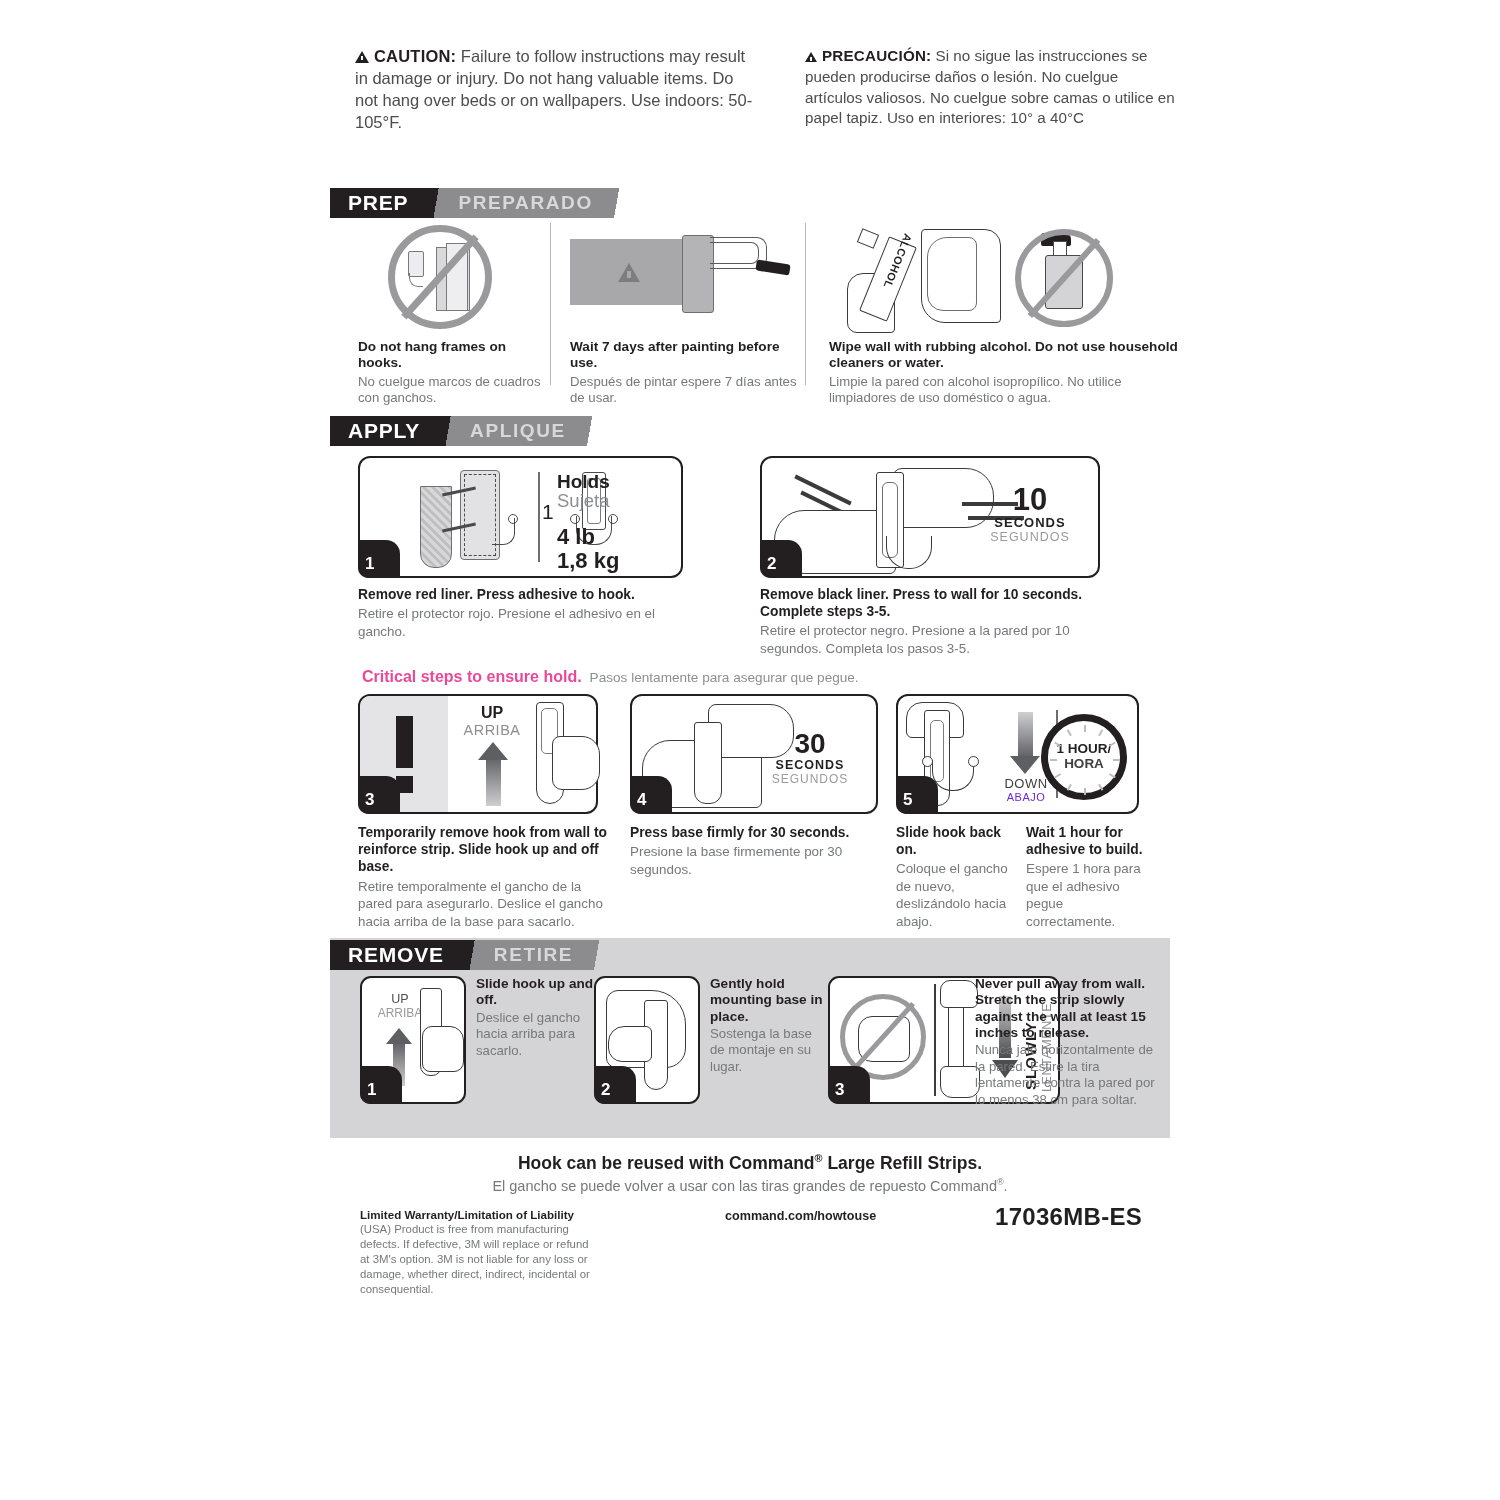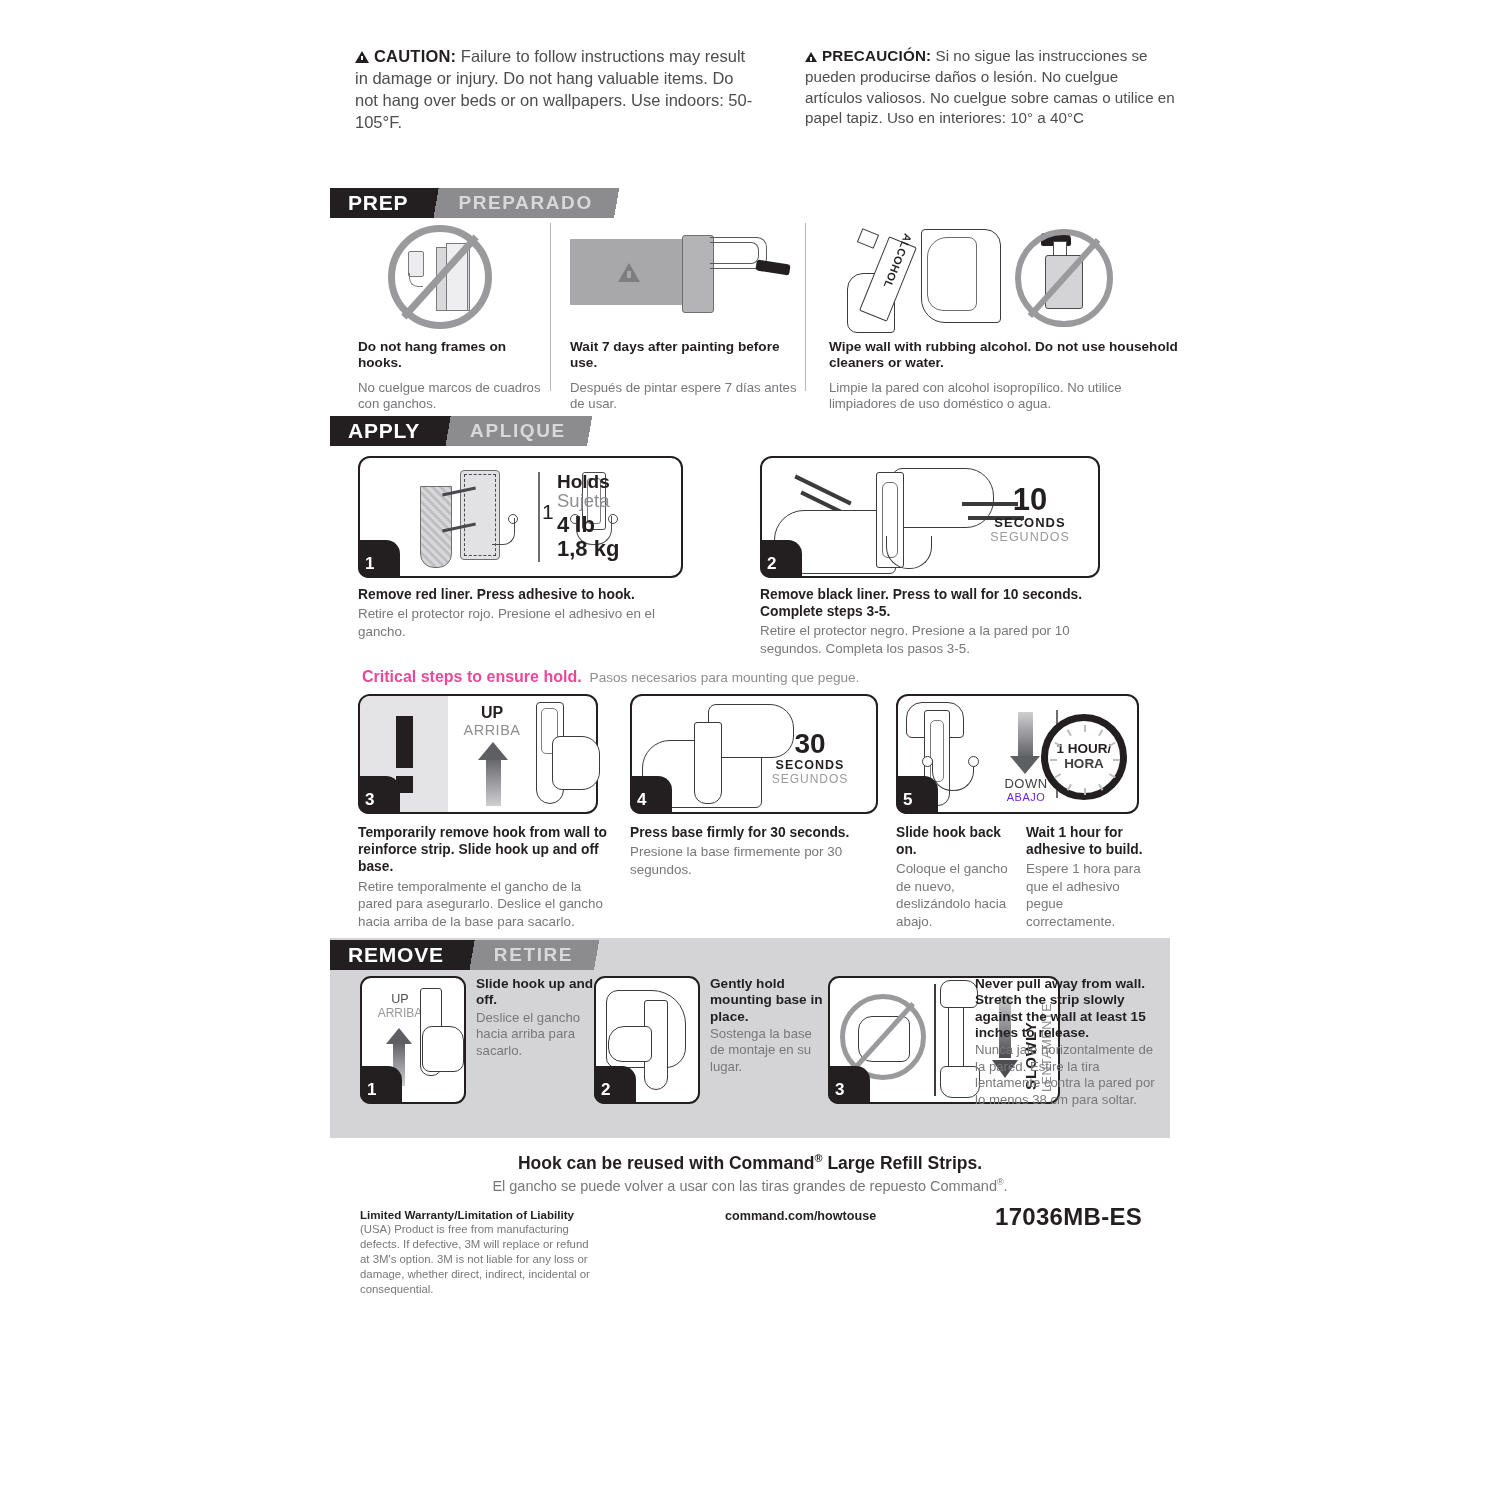--- a/index.html
+++ b/index.html
@@ -39,21 +39,21 @@
   #prep-banner{left:330px;top:188px;}
   .prep-grid{position:absolute;left:358px;top:225px;width:835px;display:flex;}
   .prep-col{position:relative;}
   .prep-col.c1{width:192px;}
   .prep-col.c2{width:235px;padding-left:20px;}
   .prep-col.c3{width:360px;padding-left:24px;}
   .prep-col.c2::before,.prep-col.c3::before{content:"";position:absolute;left:0;top:-2px;
     bottom:22px;width:1px;background:#b9b9bb;}
   .prep-art{height:108px;position:relative;}
   .cap-en{font-size:13.6px;font-weight:bold;line-height:1.2;color:#231f20;margin-top:6px;}
-  .cap-es{font-size:13.2px;line-height:1.25;color:#77787b;margin-top:8px;}
+  .cap-es{font-size:13.2px;line-height:1.25;color:#77787b;margin-top:2px;}
 
   
   .nohang{position:absolute;left:30px;top:0;width:104px;height:104px;}
   .nohang .ring{position:absolute;inset:0;border:7px solid #9a9a9c;border-radius:50%;box-sizing:border-box;}
   .nohang .slash{position:absolute;left:50%;top:-2px;width:7px;height:108px;background:#9a9a9c;
     transform:translateX(-50%) rotate(42deg);}
   .nohang .frame{position:absolute;left:48px;top:22px;width:32px;height:62px;
     background:#d9d9db;border:1.6px solid #7a7a7c;}
   .nohang .frame2{position:absolute;left:58px;top:18px;width:20px;height:66px;
     background:#eeeef0;border:1.6px solid #7a7a7c;}
@@ -111,21 +111,21 @@
   .p2{position:absolute;left:402px;top:0;width:340px;height:122px;}
   .vdiv{position:absolute;top:14px;bottom:14px;width:2px;background:#6d6e71;}
 
   .capblock{position:absolute;}
   .cap2-en{font-size:13.8px;font-weight:bold;line-height:1.25;color:#231f20;}
   .cap2-es{font-size:13.4px;line-height:1.3;color:#77787b;margin-top:2px;}
 
   .holds{position:absolute;right:14px;top:14px;width:110px;text-align:left;}
   .holds .h1{font-size:19px;font-weight:bold;color:#231f20;line-height:1.02;}
   .holds .h2{font-size:18.5px;color:#8d8e91;line-height:1.05;}
-  .holds .h3{font-size:22px;font-weight:bold;color:#231f20;line-height:1.1;margin-top:2px;}
+  .holds .h3{font-size:22px;font-weight:bold;color:#231f20;line-height:1.1;margin-top:14px;}
   .holds .h4{font-size:22px;font-weight:bold;color:#231f20;line-height:1.1;}
   .qty1{position:absolute;left:182px;top:42px;font-size:21px;color:#231f20;}
 
   .strip-art{position:absolute;left:60px;top:12px;width:120px;height:100px;}
   .strip-art .liner{position:absolute;left:0;top:16px;width:30px;height:80px;
     border:1.6px solid #6f6f72;border-radius:0 0 14px 14px;
     background:repeating-linear-gradient(45deg,#d7d7d9 0 3px,#bfbfc1 3px 6px);}
   .strip-art .base{position:absolute;left:40px;top:0;width:38px;height:88px;
     border:1.6px solid #6f6f72;background:#e2e2e4;border-radius:4px;}
   .strip-art .dash{position:absolute;left:44px;top:4px;width:30px;height:80px;border:1.6px dashed #4a4a4c;}
@@ -429,21 +429,21 @@
     </div>
 
     <div class="capblock" style="left:402px;top:130px;width:340px;">
       <div class="cap2-en">Remove black liner. Press to wall for 10 seconds. Complete steps 3-5.</div>
       <div class="cap2-es">Retire el protector negro. Presione a la pared por 10 segundos. Completa los pasos 3-5.</div>
     </div>
   </div>
 
   <div class="crit">
     <span class="en">Critical steps to ensure hold.</span>
-    <span class="es">Pasos necesarios para mounting que pegue.</span>
+    <span class="es">Pasos lentamente para asegurar que pegue.</span>
   </div>
 
   <div class="crit-row">
 
     <div class="panel p3">
       <div class="bang">
         <div class="bangwrap">
           <div class="b1"></div>
           <div class="b2"></div>
         </div>

